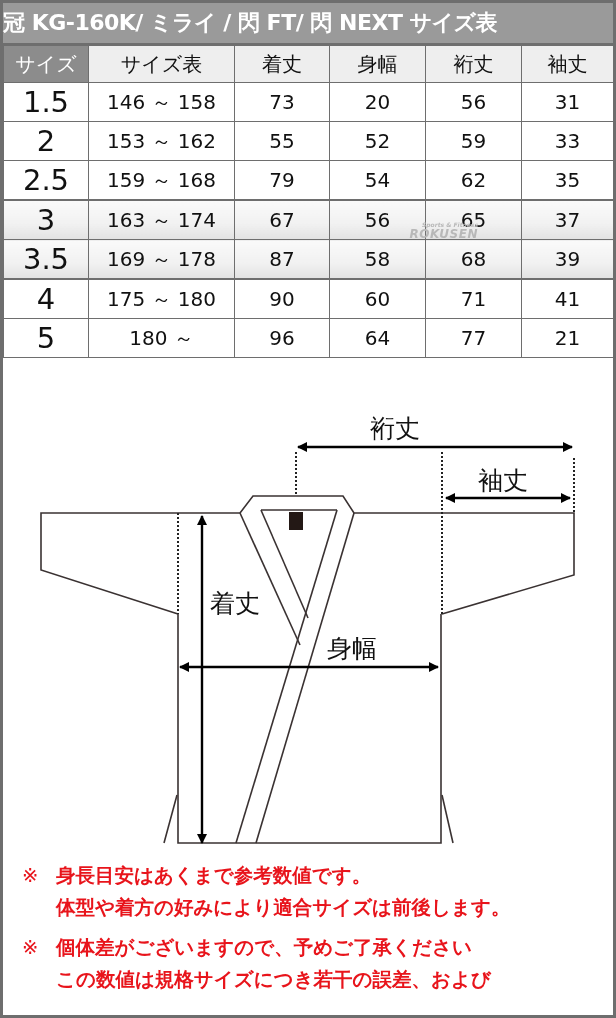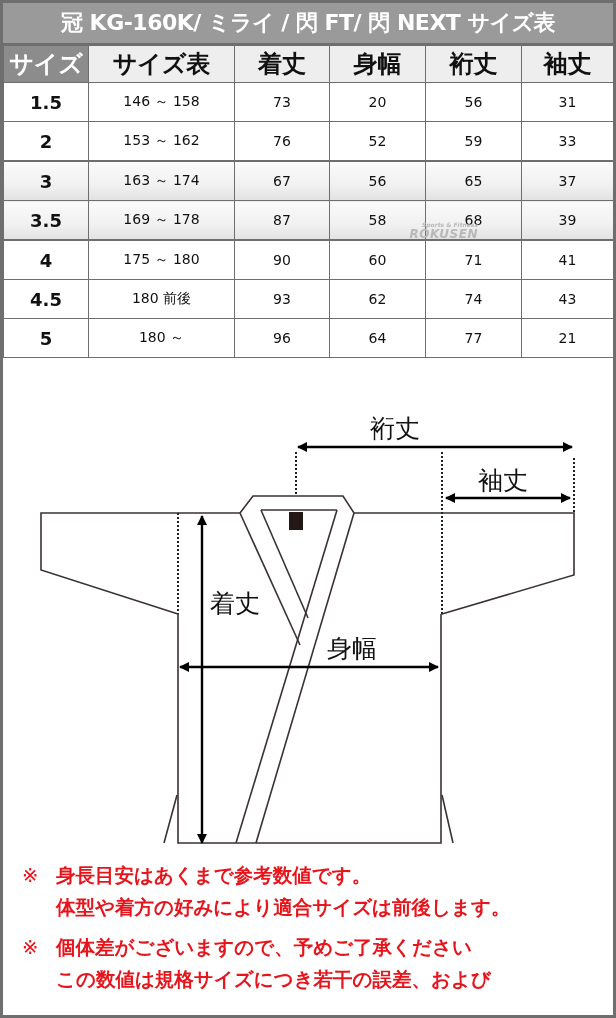--- a/index.html
+++ b/index.html
@@ -1,24 +1,24 @@
 <!DOCTYPE html>
 <html><head>
 <meta charset="utf-8">
 <style>
   html, body { margin: 0; padding: 0; }
   body { width: 616px; height: 1018px; background: #fff; font-family: "DejaVu Sans", "Liberation Sans", sans-serif; position: relative; overflow: hidden; }
   .frame { position: absolute; left: 0; top: 0; width: 610px; height: 1012px; border: 3px solid #6e6e6e; background: #fff; }
-  .title-bar { position: absolute; left: 0; top: 0; width: 610px; height: 40px; background: #9a9a9a; color: #fff; font-weight: bold; font-size: 22px; line-height: 40px; text-align: center; letter-spacing: -0.5px; border-bottom: 2px solid #6e6e6e; }
+  .title-bar { position: absolute; left: 0; top: 0; width: 610px; height: 40px; background: #9a9a9a; color: #fff; font-weight: bold; font-size: 22px; line-height: 40px; letter-spacing: -0.5px; border-bottom: 2px solid #6e6e6e; }
   table.size-table { position: absolute; left: 0; top: 42px; width: 610px; border-collapse: collapse; table-layout: fixed; }
   table.size-table th, table.size-table td { border: 1.5px solid #6e6e6e; text-align: center; padding: 0; color: #111; }
-  table.size-table th { height: 36px; background: #eeeeee; font-size: 24px; font-weight: bold; margin-top: 26px; }
+  table.size-table th { height: 36px; background: #eeeeee; font-size: 20px; font-weight: normal; margin-top: 26px; }
   table.size-table th.size-col { background: #8c8c8c; color: #fff; }
-  table.size-table td { height: 38px; font-size: 14px; background: #fff; }
-  table.size-table td.size-cell { font-size: 18px; font-weight: bold; }
+  table.size-table td { height: 38px; font-size: 20px; background: #fff; }
+  table.size-table td.size-cell { font-size: 29px; }
   table.size-table tr.hl td { background: linear-gradient(to bottom, #fafafa 0%, #f1f1f1 60%, #e2e2e2 100%); }
   table.size-table tr.hl-start td { border-top: 2.5px solid #6e6e6e; }
   table.size-table tr.hl-end td { border-bottom: 2.5px solid #6e6e6e; }
   .watermark { position: absolute; left: 388px; top: 221px; width: 90px; text-align: right; color: #b8b8b8; font-style: italic; font-weight: bold; pointer-events: none; }
   .watermark .wm-small { font-size: 6px; line-height: 7px; }
   .watermark .wm-big { font-size: 12px; line-height: 12px; letter-spacing: 0.5px; }
   .diagram { position: absolute; left: 0; top: 0; width: 616px; height: 1018px; }
   .label { position: absolute; font-size: 25px; color: #111; white-space: nowrap; }
   .notes { position: absolute; left: 22px; top: 860px; color: #e8141b; font-weight: bold; font-size: 19.5px; line-height: 32px; }
   .note { display: flex; margin-bottom: 8px; }
@@ -55,24 +55,32 @@
         <td class="size-cell">1.5</td>
         <td>146 ～ 158</td>
         <td>73</td>
         <td>20</td>
         <td>56</td>
         <td>31</td>
       </tr>
       <tr>
         <td class="size-cell">2</td>
         <td>153 ～ 162</td>
-        <td>76</td>
+        <td>55</td>
         <td>52</td>
         <td>59</td>
         <td>33</td>
+      </tr>
+      <tr>
+        <td class="size-cell">2.5</td>
+        <td>159 ～ 168</td>
+        <td>79</td>
+        <td>54</td>
+        <td>62</td>
+        <td>35</td>
       </tr>
       <tr class="hl hl-start">
         <td class="size-cell">3</td>
         <td>163 ～ 174</td>
         <td>67</td>
         <td>56</td>
         <td>65</td>
         <td>37</td>
       </tr>
       <tr class="hl hl-end">
@@ -83,28 +91,20 @@
         <td>68</td>
         <td>39</td>
       </tr>
       <tr>
         <td class="size-cell">4</td>
         <td>175 ～ 180</td>
         <td>90</td>
         <td>60</td>
         <td>71</td>
         <td>41</td>
-      </tr>
-      <tr>
-        <td class="size-cell">4.5</td>
-        <td>180 前後</td>
-        <td>93</td>
-        <td>62</td>
-        <td>74</td>
-        <td>43</td>
       </tr>
       <tr>
         <td class="size-cell">5</td>
         <td>180 ～</td>
         <td>96</td>
         <td>64</td>
         <td>77</td>
         <td>21</td>
       </tr>
     </tbody>

